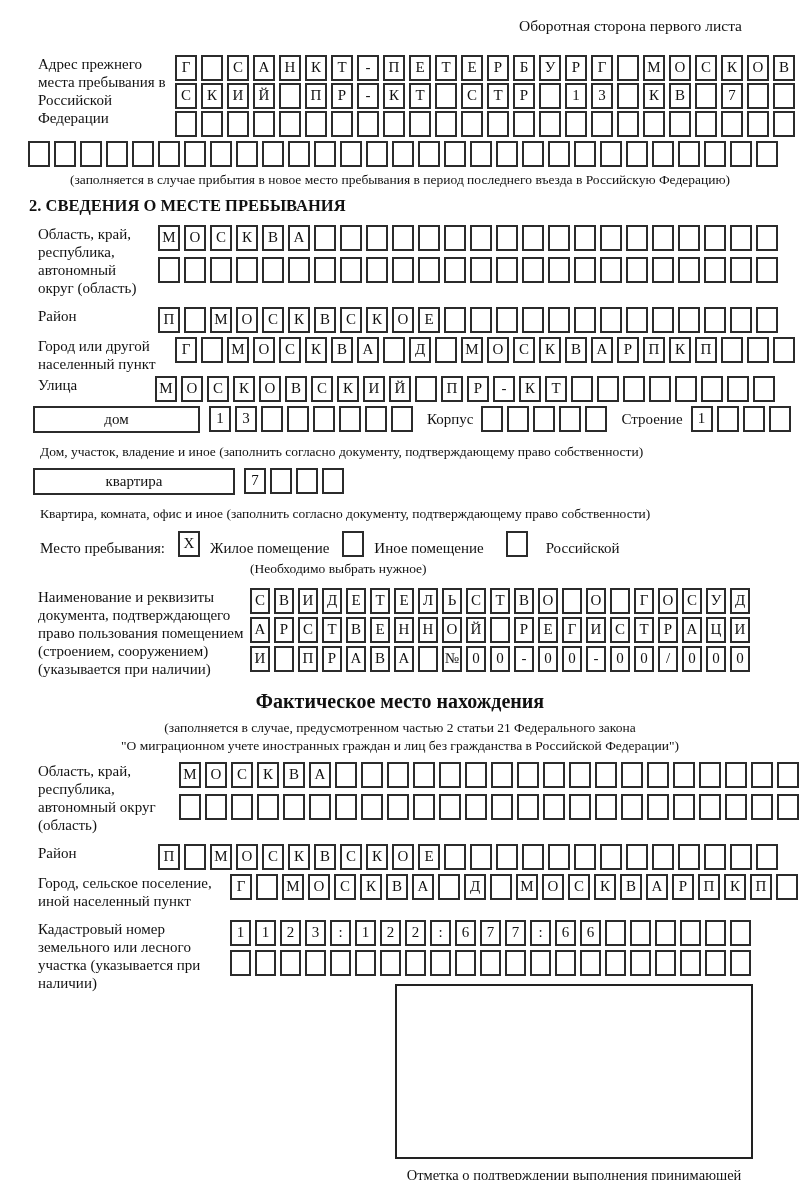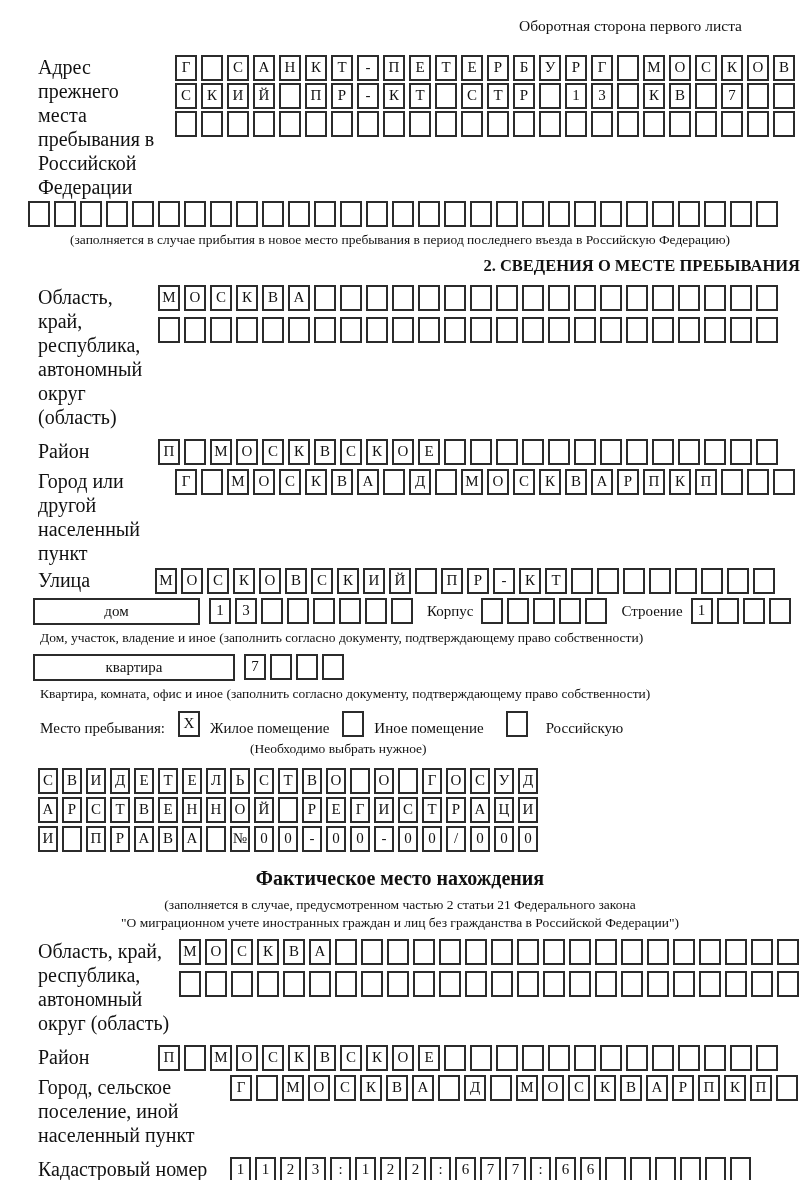--- a/index.html
+++ b/index.html
@@ -10,36 +10,36 @@
     color:#111;
   }
   .page { position:relative; width:800px; height:1012px; }
 
   .hdr-note {
     padding-top:17px; padding-right:58px;
     text-align:right; font-size:15.5px;
   }
 
   .row { display:flex; align-items:flex-start; }
-  .lbl { font-size:20px; line-height:1.2; padding-right:4px; }
+  .lbl { font-size:15px; line-height:1.2; padding-right:4px; }
   .col > .cells { margin-bottom:2px; }
 
   .cells { display:flex; gap:4px; flex-wrap:nowrap; }
   .cell {
     flex:none; width:22px; height:26px;
     border:2px solid #2b2b2b;
     text-align:center; font-size:15px; line-height:21px;
   }
   .cells-sm .cell { width:20px; height:26px; }
   .cells-md .cell { width:21px; height:26px; }
 
   .caption { font-size:13.5px; line-height:1.25; }
   .center { text-align:center; }
 
-  .sec-title { text-align:right; font-size:16.5px; font-weight:bold; margin-top:7px; }
+  .sec-title { text-align:left; font-size:16.5px; font-weight:bold; margin-top:7px;padding-left:29px; }
 
   
   .addr-row { margin:20px 0 0 38px; }
   .addr-lbl { flex:0 0 137px; }
   .overflow-row { margin:2px 0 0 28px; }
   .note-top { margin-top:5px; }
 
   .region-row { margin:9px 0 0 38px; }
   .region-lbl { flex:0 0 120px; }
   .region-col .cells { margin-bottom:6px; }
@@ -55,21 +55,21 @@
 
   .house-row { margin:4px 0 0 33px; align-items:center; }
   .named-box {
     border:2px solid #2b2b2b; height:27px;
     display:flex; align-items:center; justify-content:center;
     font-size:15px; margin-right:9px;
   }
   .dom-box { width:167px;text-align:center; }
   .kv-box { width:202px; }
   .inline-lbl { font-size:15px; margin:0 8px 0 14px; line-height:27px; }
-  .under-note { margin:5px 0 0 40px; }
+  .under-note { margin:11px 0 0 40px; }
 
   .kvartira-row { margin:7px 0 0 33px; align-items:center; }
 
   .stay-row { margin:8px 0 0 40px; align-items:flex-end; }
   .stay-lbl { font-size:15px; }
   .checkbox {
     flex:none; width:22px; height:26px; border:2px solid #2b2b2b;
     text-align:center; font-size:15px; line-height:21px;
     margin:0 10px 0 13px;
   }
@@ -422,25 +422,26 @@
   </div>
   <div class="caption under-note">Квартира, комната, офис и иное (заполнить согласно документу, подтверждающему право собственности)</div>
 
   <div class="row stay-row">
     <span class="stay-lbl">Место пребывания:</span>
     <span class="checkbox">X</span>
     <span class="stay-lbl">Жилое помещение</span>
     <span class="checkbox"></span>
     <span class="stay-lbl">Иное помещение</span>
     <span class="checkbox" style="margin-left:22px; margin-right:18px;"></span>
-    <span class="stay-lbl">Российскую</span>
+    <span class="stay-lbl">Российской</span>
   </div>
   <div class="caption choose-note">(Необходимо выбрать нужное)</div>
 
   <div class="row doc-row">
+    <div class="lbl doc-lbl">Наименование и реквизиты документа, подтверждающего право пользования помещением (строением, сооружением) (указывается при наличии)</div>
     <div class="col doc-col">
       <div class="cells cells-sm">
           <span class="cell">С</span>
           <span class="cell">В</span>
           <span class="cell">И</span>
           <span class="cell">Д</span>
           <span class="cell">Е</span>
           <span class="cell">Т</span>
           <span class="cell">Е</span>
           <span class="cell">Л</span>

